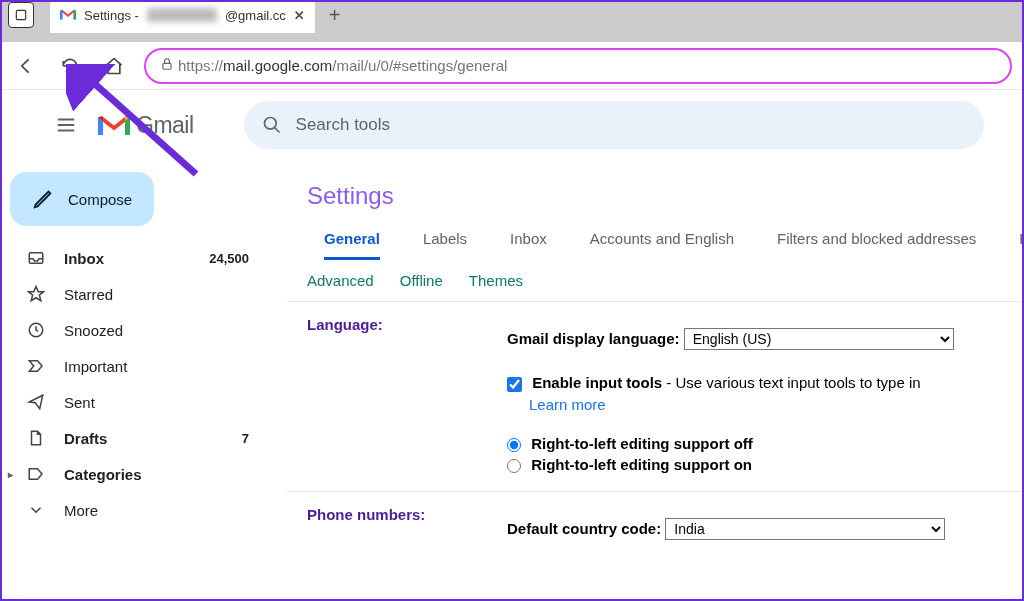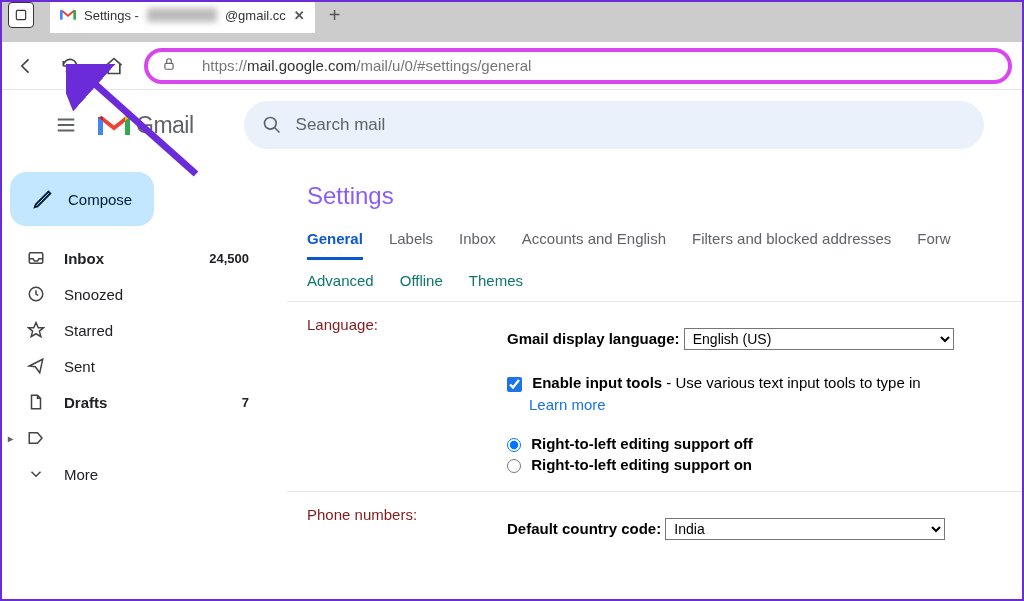--- a/index.html
+++ b/index.html
@@ -9,21 +9,21 @@
 .browser-chrome { background: #cccccc; }
 .tab-strip { display: flex; align-items: center; height: 40px; padding: 2px 6px 16px 6px; gap: 6px; }
 .tab-square { width: 26px; height: 26px; border: 1.5px solid #333; border-radius: 4px; margin-right: 10px; background: #fff; display:flex; align-items:center; justify-content:center;}
 .tab { display: flex; align-items: center; background: #fff; border-radius: 8px 8px 0 0; height: 36px; padding: 0 10px; gap: 8px; min-width: 260px; font-size: 13px; color: #333; }
 .tab .blur { filter: blur(3px); background:#bbb; width:70px; height:14px; border-radius:2px; display:inline-block; }
 .tab-close { font-weight: bold; color: #555; cursor: pointer; }
 .new-tab { width: 28px; height: 28px; display: flex; align-items: center; justify-content: center; font-size: 20px; color: #555; cursor: pointer; }
 .addr-row { display: flex; align-items: center; background: #fff; height: 48px; padding: 0 10px; gap: 16px; border-bottom: 1px solid #e5e5e5; }
 .addr-icon { width: 28px; height: 28px; display: flex; align-items: center; justify-content: center; color: #444; }
 .addr-icon svg { width: 20px; height: 20px; }
-.addr-bar { flex: 1; display: flex; align-items: center; height: 36px; border: 4px solid #d946ef; border-radius: 18px; padding: 0 14px; gap: 26px; font-size: 15px; color: #666; }
+.addr-bar { flex: 1; display: flex; align-items: center; height: 36px; border: 2px solid #d946ef; border-radius: 18px; padding: 0 14px; gap: 4px; font-size: 15px; color: #666; }
 .addr-bar .lock svg { width: 14px; height: 14px; }
 .addr-text { color: #777; }
 .addr-text .dom { color: #333; }
 .gmail-header { position: absolute; top: 88px; left: 0; right: 0; height: 70px; display: flex; align-items: center; padding: 0 10px; gap: 10px; margin-left: 32px; }
 .hamburger { width: 44px; height: 44px; display: flex; align-items: center; justify-content: center; color: #5f6368; cursor: pointer; border-radius: 50%; }
 .hamburger svg { width: 22px; height: 22px; }
 .gmail-logo { display: flex; align-items: center; gap: 6px; font-size: 23px; color: #5f6368; letter-spacing: -0.5px; }
 .gmail-logo svg { width: 32px; height: 24px; }
 .search-bar { margin-left: 40px; flex: 1; max-width: 740px; height: 48px; background: #eaf1fb; border-radius: 24px; display: flex; align-items: center; padding: 0 18px; gap: 14px; color: #5f6368; font-size: 17px; }
 
@@ -41,26 +41,26 @@
 .nav-item.bold { font-weight: 700; }
 .nav-item .count { font-size: 13px; }
 .nav-item.categories { position: relative; }
 .expand-tri { position: absolute; left: 6px; font-size: 10px; color: #5f6368;}
 
 
 .main { flex: 1; padding: 4px 0 0 20px; overflow: hidden; }
 .settings-card { background: #fff; border-radius: 14px; padding: 18px 0 0 0; }
 .settings-title { font-size: 24px; color: #8b5cf6; padding: 0 0 12px 20px; }
 .tabs-row { display: flex; gap: 26px; padding: 0 0 0 20px; font-size: 15px; color: #5f6368; white-space: nowrap; overflow: hidden; }
-.tabs-row .tab-item { padding: 8px 0 10px 0; cursor: pointer; }
+.tabs-row .tab-item { padding: 8px 0 10px 0; cursor: pointer; margin-left: 17px; }
 .tabs-row .tab-item.active { color: #0b57d0; font-weight: 600; border-bottom: 3px solid #0b57d0; }
 .tabs-row2 { display: flex; gap: 26px; padding: 12px 0 12px 20px; font-size: 15px; color: #0f766e; }
 .hr { border: none; border-top: 1px solid #e4e4e4; margin: 0 0 0 0; }
 .setting-row { display: flex; padding: 14px 0 14px 20px; font-size: 15px; }
-.setting-label { width: 200px; font-weight: 400; color: #7f1d1d; }
+.setting-label { width: 200px; font-weight: 700; color: #4c1d95; }
 .setting-body { flex: 1; margin-top: 12px; }
 .body-line { margin-bottom: 4px; }
 .body-line b { font-weight: 700; }
 .link { color: #1a73e8; cursor: pointer; }
 select, .fake-select { font-size: 14px; padding: 1px 4px; border: 1px solid #767676; background: #fff; font-family: inherit; }
 .check { width: 15px; height: 15px; accent-color: #1a73e8; vertical-align: middle; margin-right: 6px; }
 .radio { width: 14px; height: 14px; vertical-align: middle; margin-right: 6px; }
 
 
 .arrow-annot { position: absolute; top: 62px; left: 64px; width: 180px; height: 120px; pointer-events: none; z-index: 100; }
@@ -130,21 +130,21 @@
         <path d="M0 4 L5 8 V4 Z" fill="#c5221f"></path>
         <path d="M32 4 L27 8 V4 Z" fill="#fbbc04"></path>
       </svg>
     <span>Gmail</span>
   </div>
   <div class="search-bar">
     <svg width="20" height="20" viewBox="0 0 24 24" fill="none" stroke="currentColor" stroke-width="2">
         <circle cx="10" cy="10" r="7"></circle>
         <path d="M21 21 L15 15"></path>
       </svg>
-    <span>Search mail</span>
+    <span>Search tools</span>
   </div>
 </div>
 
 <div class="content-wrap">
 
   <div class="sidebar">
     <div class="compose">
       <svg viewBox="0 0 24 24" fill="none" stroke="currentColor" stroke-width="2">
           <path d="M3 21 L6 20 L20 6 L18 4 L4 18 Z"></path>
         </svg>
@@ -156,33 +156,41 @@
             <rect x="3" y="5" width="18" height="14" rx="2"></rect>
             <path d="M3 13 H8 L10 16 H14 L16 13 H21"></path>
           </svg>
         </span>
       <span class="label">Inbox</span>
       <span class="count">24,500</span>
     </div>
     <div class="nav-item">
       <span class="icon">
           <svg viewBox="0 0 24 24" fill="none" stroke="currentColor" stroke-width="2">
+            <path d="M12 2 L15 9 L22 9 L16.5 13.5 L18.5 21 L12 17 L5.5 21 L7.5 13.5 L2 9 L9 9 Z"></path>
+          </svg>
+        </span>
+      <span class="label">Starred</span>
+    </div>
+    <div class="nav-item">
+      <span class="icon">
+          <svg viewBox="0 0 24 24" fill="none" stroke="currentColor" stroke-width="2">
             <circle cx="12" cy="12" r="9"></circle>
             <path d="M12 7 V12 L15 14"></path>
           </svg>
         </span>
       <span class="label">Snoozed</span>
     </div>
     <div class="nav-item">
       <span class="icon">
           <svg viewBox="0 0 24 24" fill="none" stroke="currentColor" stroke-width="2">
-            <path d="M12 2 L15 9 L22 9 L16.5 13.5 L18.5 21 L12 17 L5.5 21 L7.5 13.5 L2 9 L9 9 Z"></path>
-          </svg>
-        </span>
-      <span class="label">Starred</span>
+            <path d="M3 5 H14 L20 12 L14 19 H3 L9 12 Z"></path>
+          </svg>
+        </span>
+      <span class="label">Important</span>
     </div>
     <div class="nav-item">
       <span class="icon">
           <svg viewBox="0 0 24 24" fill="none" stroke="currentColor" stroke-width="2">
             <path d="M3 12 L21 3 L17 21 L11 13 Z"></path>
           </svg>
         </span>
       <span class="label">Sent</span>
     </div>
     <div class="nav-item bold">
@@ -194,20 +202,21 @@
       <span class="label">Drafts</span>
       <span class="count">7</span>
     </div>
     <div class="nav-item bold categories">
       <span class="expand-tri">▸</span>
       <span class="icon">
           <svg viewBox="0 0 24 24" fill="none" stroke="currentColor" stroke-width="2">
             <path d="M3 5 H14 L20 12 L14 19 H3 Z"></path>
           </svg>
         </span>
+      <span class="label">Categories</span>
     </div>
     <div class="nav-item">
       <span class="icon">
           <svg viewBox="0 0 24 24" fill="none" stroke="currentColor" stroke-width="2">
             <path d="M6 9 L12 15 L18 9"></path>
           </svg>
         </span>
       <span class="label">More</span>
     </div>
   </div>

